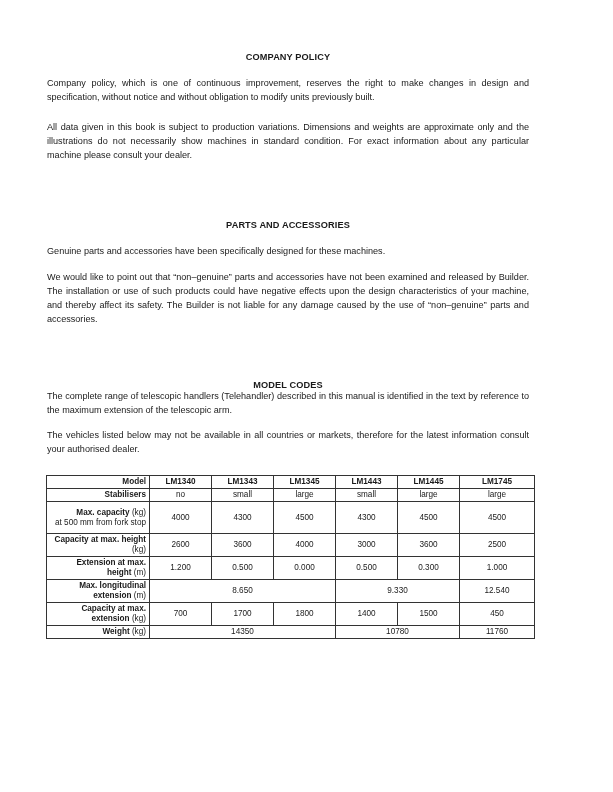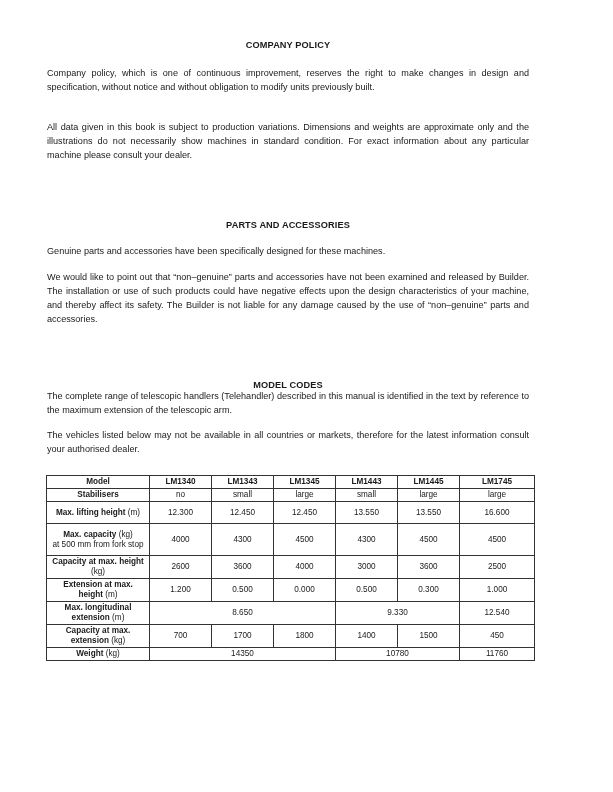--- a/index.html
+++ b/index.html
@@ -19,35 +19,35 @@
   }
   table.specs {
     position: absolute; left: 46px; top: 475px;
     border-collapse: collapse; font-size: 8.2px;
     border: 1.5px solid #333;
   }
   table.specs td {
     border: 1px solid #333; padding: 1px 3px; text-align: center; vertical-align: middle;
     line-height: 10px;
   }
-  table.specs td.label { text-align: center; width: 96px; margin-left: 48px; }
+  table.specs td.label { text-align: right; width: 96px; margin-left: 48px; }
   table.specs td.col { width: 55px; }
   table.specs td.col-last { width: 68px; }
   b.lbl { font-weight: bold; }
   span.unit { font-weight: normal; }
   .r1 { height: 12px; }
   .r2 { height: 22px; }
   .r3 { height: 32px; }
 </style>
 </head>
 <body>
 
 <div class="page">
-  <div class="heading" style="top:40px">COMPANY POLICY</div>
-  <div class="para" style="top:66px">Company policy, which is one of continuous improvement, reserves the right to make changes in design and specification, without notice and without obligation to modify units previously built.</div>
+  <div class="heading" style="top:52px">COMPANY POLICY</div>
+  <div class="para" style="top:76px">Company policy, which is one of continuous improvement, reserves the right to make changes in design and specification, without notice and without obligation to modify units previously built.</div>
   <div class="para" style="top:120px">All data given in this book is subject to production variations. Dimensions and weights are approximate only and the illustrations do not necessarily show machines in standard condition. For exact information about any particular machine please consult your dealer.</div>
 
   <div class="heading" style="top:220px">PARTS AND ACCESSORIES</div>
   <div class="para" style="top:244px">Genuine parts and accessories have been specifically designed for these machines.</div>
   <div class="para" style="top:270px">We would like to point out that “non–genuine” parts and accessories have not been examined and released by Builder. The installation or use of such products could have negative effects upon the design characteristics of your machine, and thereby affect its safety. The Builder is not liable for any damage caused by the use of “non–genuine” parts and accessories.</div>
 
   <div class="heading" style="top:380px">MODEL CODES</div>
   <div class="para" style="top:389px">The complete range of telescopic handlers (Telehandler) described in this manual is identified in the text by reference to the maximum extension of the telescopic arm.</div>
   <div class="para" style="top:428px">The vehicles listed below may not be available in all countries or markets, therefore for the latest information consult your authorised dealer.</div>
 </div>
@@ -64,29 +64,20 @@
     <td class="col-last"><b>LM1745</b></td>
   </tr>
   <tr class="r1">
     <td class="label"><b class="lbl">Stabilisers</b></td>
     <td>no</td>
     <td>small</td>
     <td>large</td>
     <td>small</td>
     <td>large</td>
     <td>large</td>
-  </tr>
-  <tr class="r2">
-    <td class="label"><b class="lbl">Max. lifting height</b> <span class="unit">(m)</span></td>
-    <td>12.300</td>
-    <td>12.450</td>
-    <td>12.450</td>
-    <td>13.550</td>
-    <td>13.550</td>
-    <td>16.600</td>
   </tr>
   <tr class="r3">
     <td class="label"><b class="lbl">Max. capacity</b> <span class="unit">(kg)</span><br><span class="unit">at 500 mm from fork stop</span></td>
     <td>4000</td>
     <td>4300</td>
     <td>4500</td>
     <td>4300</td>
     <td>4500</td>
     <td>4500</td>
   </tr>

